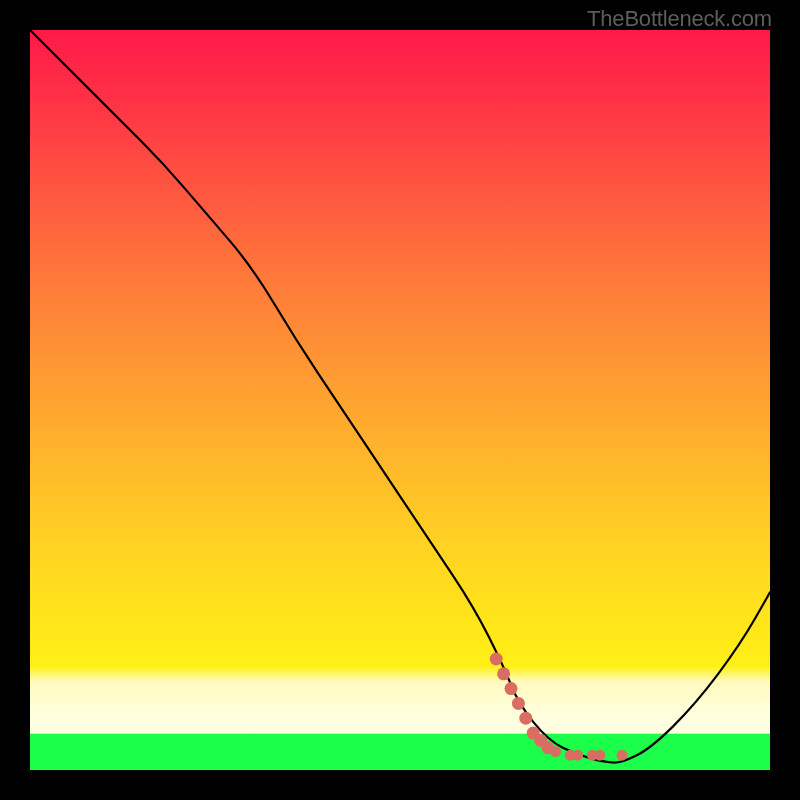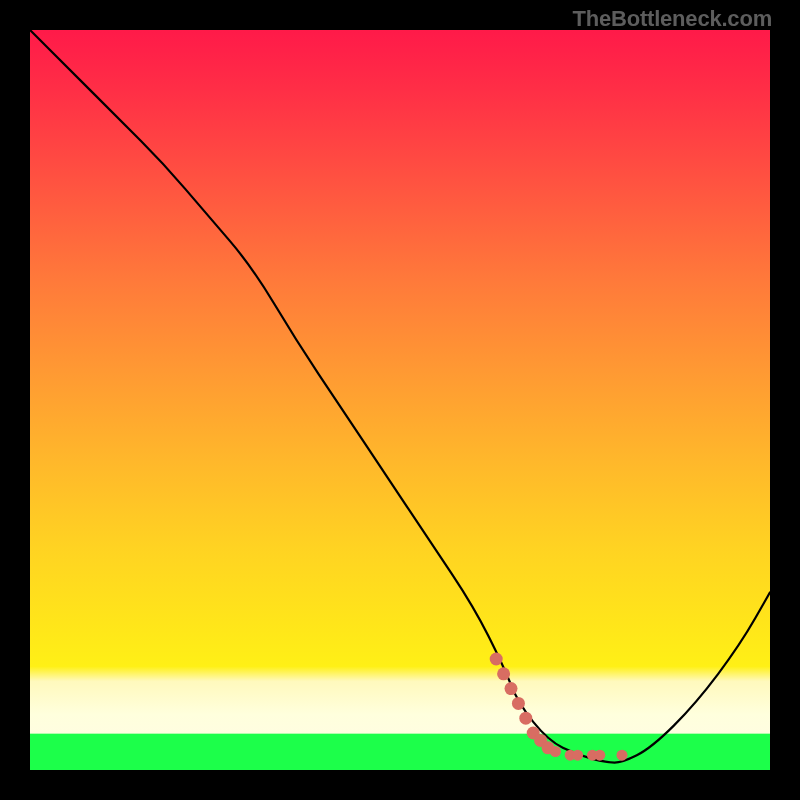--- a/index.html
+++ b/index.html
@@ -48,21 +48,21 @@
       #1cff4a 95.2%,
       #1cff4a 97.5%,
       #1cff4a 100%
     );
   }
   .watermark {
     position: absolute;
     top: 6px;
     right: 28px;
     font-size: 22px;
-    font-weight: bold;
+    font-weight: normal;
     color: #5d5d5d;
     letter-spacing: -0.2px;
     margin-left: 37px;
   }
   svg.curve {
     position: absolute;
     left: 0;
     top: 0;
     width: 100%;
     height: 100%;

